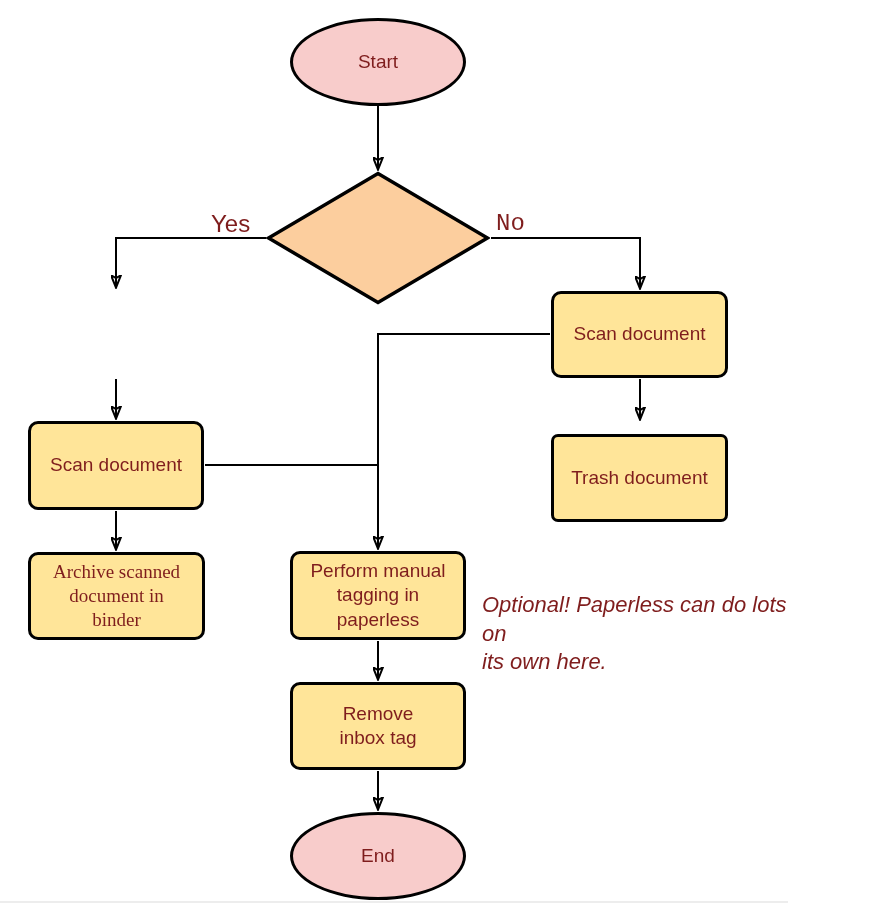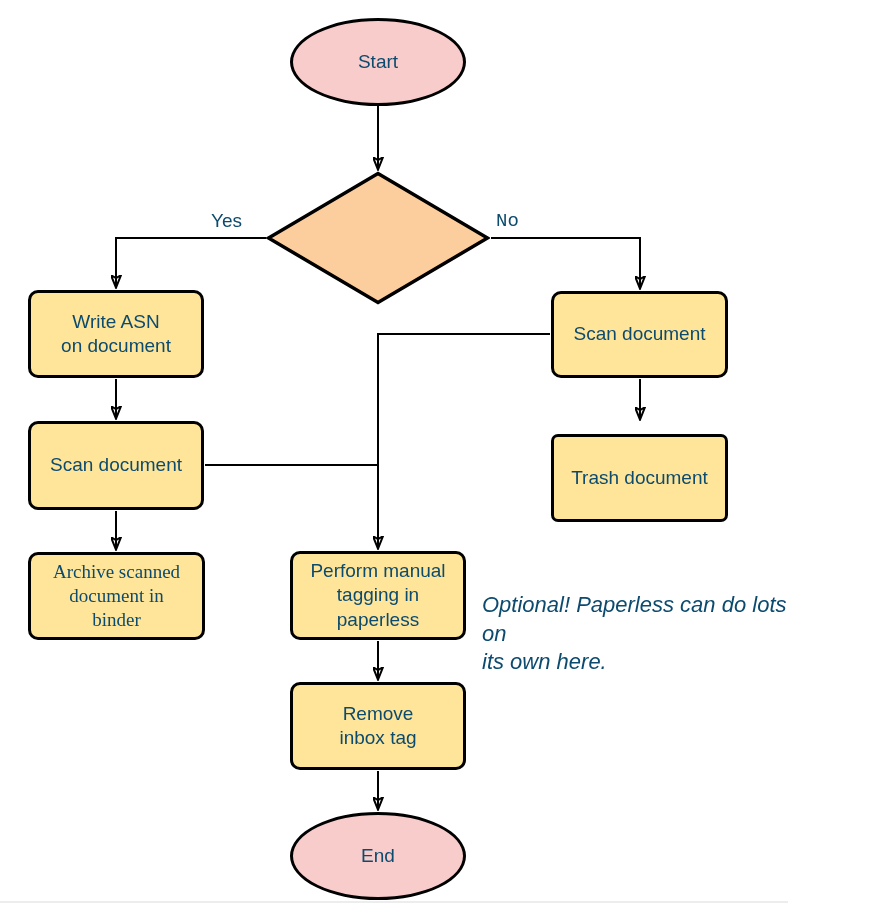--- a/index.html
+++ b/index.html
@@ -6,21 +6,21 @@
     margin: 0;
     padding: 0;
     background: #ffffff;
   }
   .canvas {
     position: relative;
     width: 788px;
     height: 907px;
     background: #ffffff;
     font-family: "Liberation Sans", "DejaVu Sans", sans-serif;
-    color: #0c4a6e;
+    color: #7f1d1d;
     overflow: hidden;
   }
   .edges-layer {
     position: absolute;
     left: 0;
     top: 0;
     width: 888px;
     height: 907px;
   }
   .edges-layer path {
@@ -67,21 +67,21 @@
     stroke: var(--stroke, #000000);
     stroke-width: 3.5;
     stroke-linejoin: miter;
   }
   .diamond-wrap .label {
     position: relative;
     z-index: 1;
   }
   .edge-label {
     position: absolute;
-    font-size: 19px;
+    font-size: 24px;
     line-height: 1.1;
   }
   .note {
     position: absolute;
     left: 482px;
     top: 591px;
     width: 400px;
     font-size: 22px;
     font-style: italic;
     line-height: 1.3;
@@ -125,24 +125,20 @@
 
   <div class="node diamond-wrap" style="left:266px; top:171px; width:224px; height:134px;">
     <svg class="diamond-svg" viewBox="0 0 224 134">
       <polygon points="112,2.5 221.5,67 112,131.5 2.5,67"></polygon>
     </svg>
   </div>
 
   <div class="edge-label" style="left:211px; top:211px;">Yes</div>
   <div class="edge-label" style="left:496px; top:211px;font-family:Liberation Mono, monospace;">No</div>
 
-  <div class="node box" style="left:28px; top:290px; width:176px; height:88px;">
-    <span class="label">Write ASN
-on document</span>
-  </div>
 
   <div class="node box" style="left:28px; top:421px; width:176px; height:89px;">
     <span class="label">Scan document</span>
   </div>
 
   <div class="node box" style="left:28px; top:552px; width:177px; height:88px;font-family:Liberation Serif, serif;">
     <span class="label">Archive scanned
 document in
 binder</span>
   </div>

